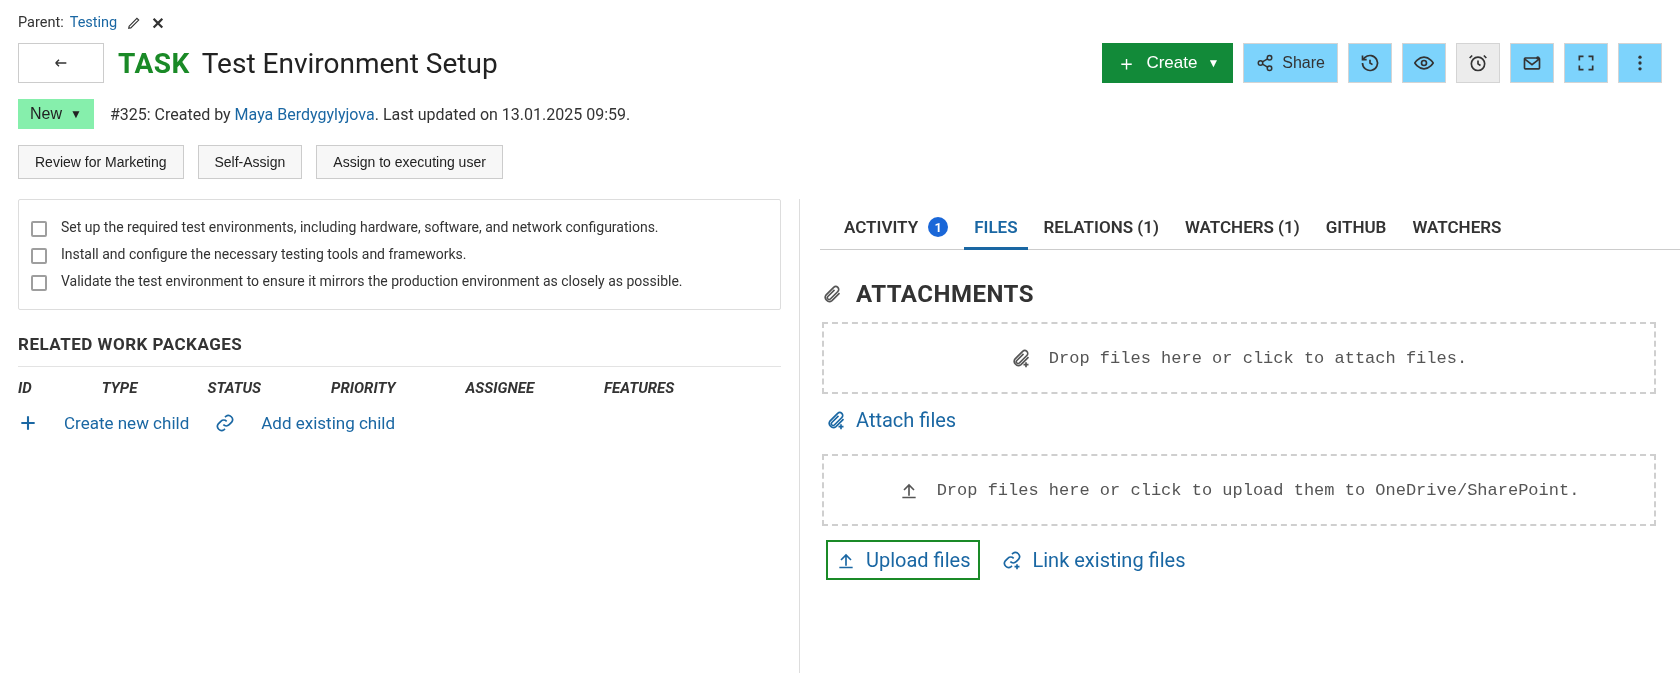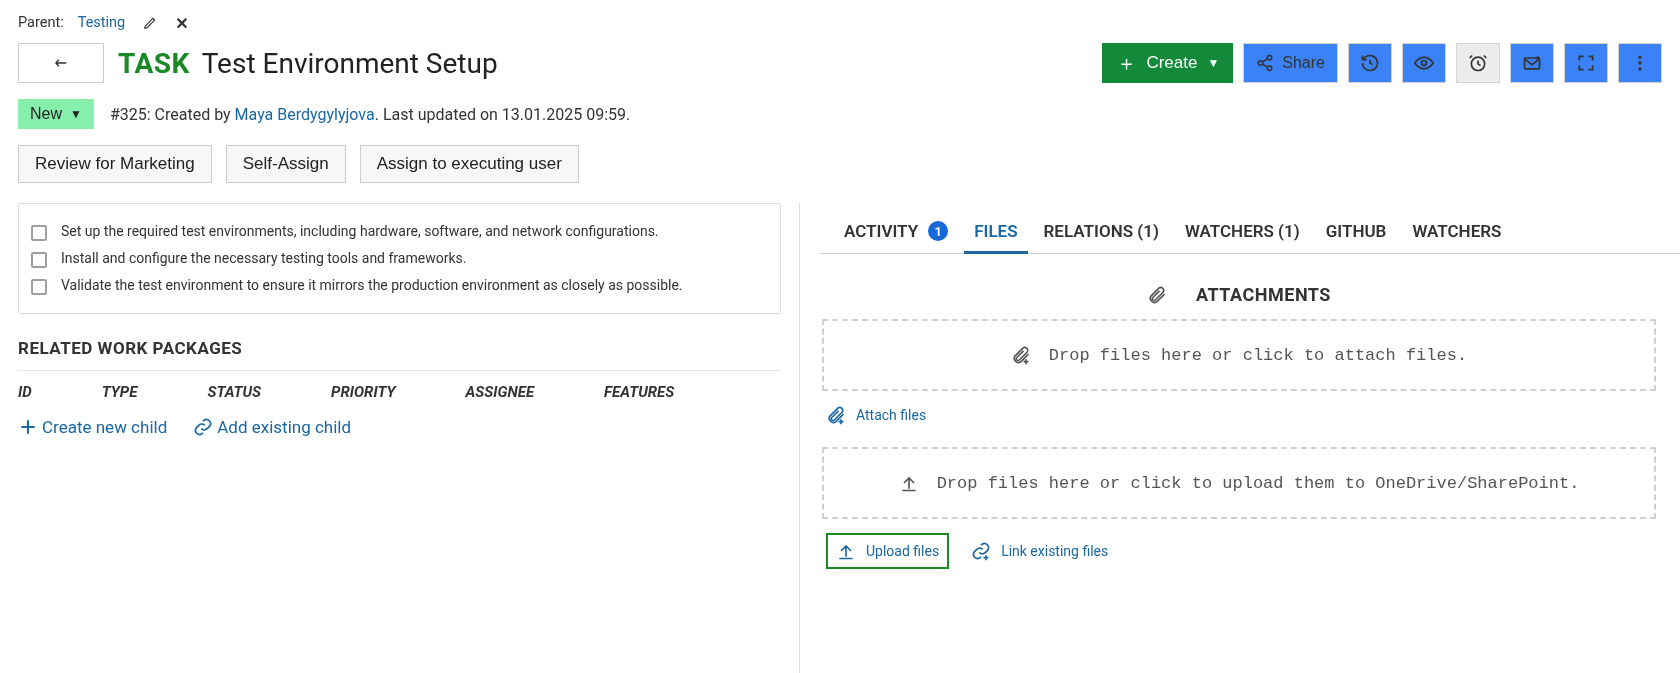--- a/index.html
+++ b/index.html
@@ -8,21 +8,21 @@
     font-size: 15px;
     color: #222;
     background: #fff;
     width: 1680px;
     height: 673px;
     overflow: hidden;
   }
   .top-parent {
     display: flex;
     align-items: center;
-    gap: 14px;
+    gap: 6px;
     padding: 14px 18px 6px 18px;
     font-size: 14.5px;
     color: #333;
   }
   .top-parent .label { color: #333; }
   .top-parent .link { color: #1a67a3; cursor: pointer; }
   .top-parent .small-icon { width: 14px; height: 14px; display:inline-block; color:#333; cursor:pointer; margin-left: 4px;}
   .header-row {
     display: flex;
     align-items: center;
@@ -53,21 +53,21 @@
     align-items:center;
     gap:10px;
     font-size:17px;
     cursor:pointer;
   }
   .btn-green .plus { font-size:20px; }
   .btn-green .caret { font-size:12px; }
   .btn-light {
     height:40px;
     min-width:40px;
-    background:#3b82f6;
+    background:#7dd3fc;
     border:1px solid #d4d4d4;
     display:flex;
     align-items:center;
     justify-content:center;
     gap:8px;
     padding:0 12px;
     font-size:16px;
     color:#333;
     cursor:pointer;
   }
@@ -96,21 +96,21 @@
   .meta-text .author { color:#1a67a3; cursor:pointer;}
   .actions-row {
     display:flex;
     gap:14px;
     padding:10px 18px 20px 18px;
   }
   .btn-outline {
     border:1px solid #ccc;
     background:#f7f7f7;
     padding:8px 16px;
-    font-size:17px;
+    font-size:14px;
     color:#222;
     cursor:pointer;
   }
   .split {
     display:flex;
     height:calc(100% - 160px);
   }
   .left {
     width:800px;
     border-right:1px solid #ddd;
@@ -161,21 +161,21 @@
     font-style:italic;
   }
   .rel-actions {
     display:flex;
     gap:26px;
     align-items:center;
     padding:8px 0;
     color:#1a67a3;
     font-size:17px;
   }
-  .rel-actions .action { display:flex; align-items:flex-end; gap:4px; cursor:pointer;}
+  .rel-actions .action { display:flex; align-items:flex-end; gap:26px; cursor:pointer;}
   .tabs {
     display:flex;
     gap:18px;
     border-bottom:1px solid #ccc;
     padding:10px 0 0 20px;
     font-size:17px;
     font-weight:600;
     color:#333;
   }
   .tab { padding:8px 4px 12px 4px; display:flex; align-items:center; gap:10px; cursor:pointer; white-space:nowrap;}
@@ -196,47 +196,46 @@
     align-items:center;
     justify-content:center;
     padding:0 6px;
   }
   .panel {
     padding:20px 24px 10px 2px;
   }
   .panel-heading {
     display:flex;
     align-items:center;
-    gap:29px;
+    gap:14px;
     font-weight:700;
-    font-size:18px;
+    font-size:24px;
     letter-spacing:.5px;
     color:#333;
     margin:10px 0 14px 0;
-    justify-content:center;
   }
   .dropzone {
     border:2px dashed #cfcfcf;
     padding:24px 10px;
     display:flex;
     align-items:center;
     justify-content:center;
     gap:18px;
     color:#555;
     font-size:17px;
     cursor:pointer;
     font-family:Liberation Mono, monospace;
   }
   .action-line {
     display:flex;
     gap:22px;
     align-items:center;
     padding:14px 0 22px 4px;
     color:#1a67a3;
-    font-size:14px;
+    font-size:20px;
   }
   .action-line .action { display:flex; align-items:center; gap:10px; cursor:pointer;}
   .highlighted { border:2px solid #1a8a27; padding:6px 8px; }
   svg { display:block; }
   .icon { width:18px; height:18px; }
   .icon-lg { width:20px; height:20px; }
 </style>
 </head>
 <body>
 

